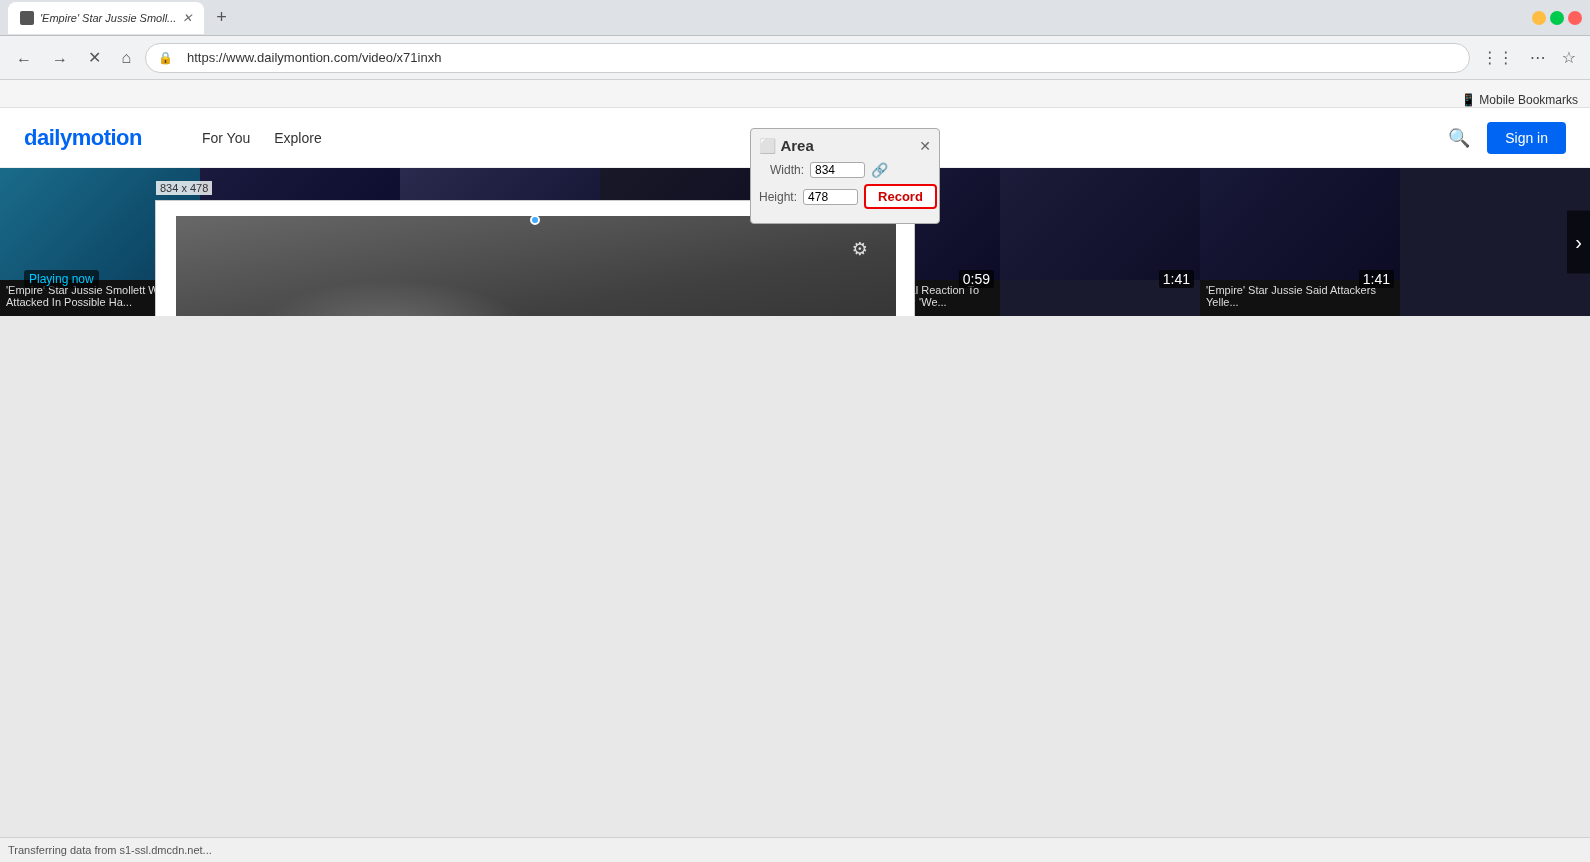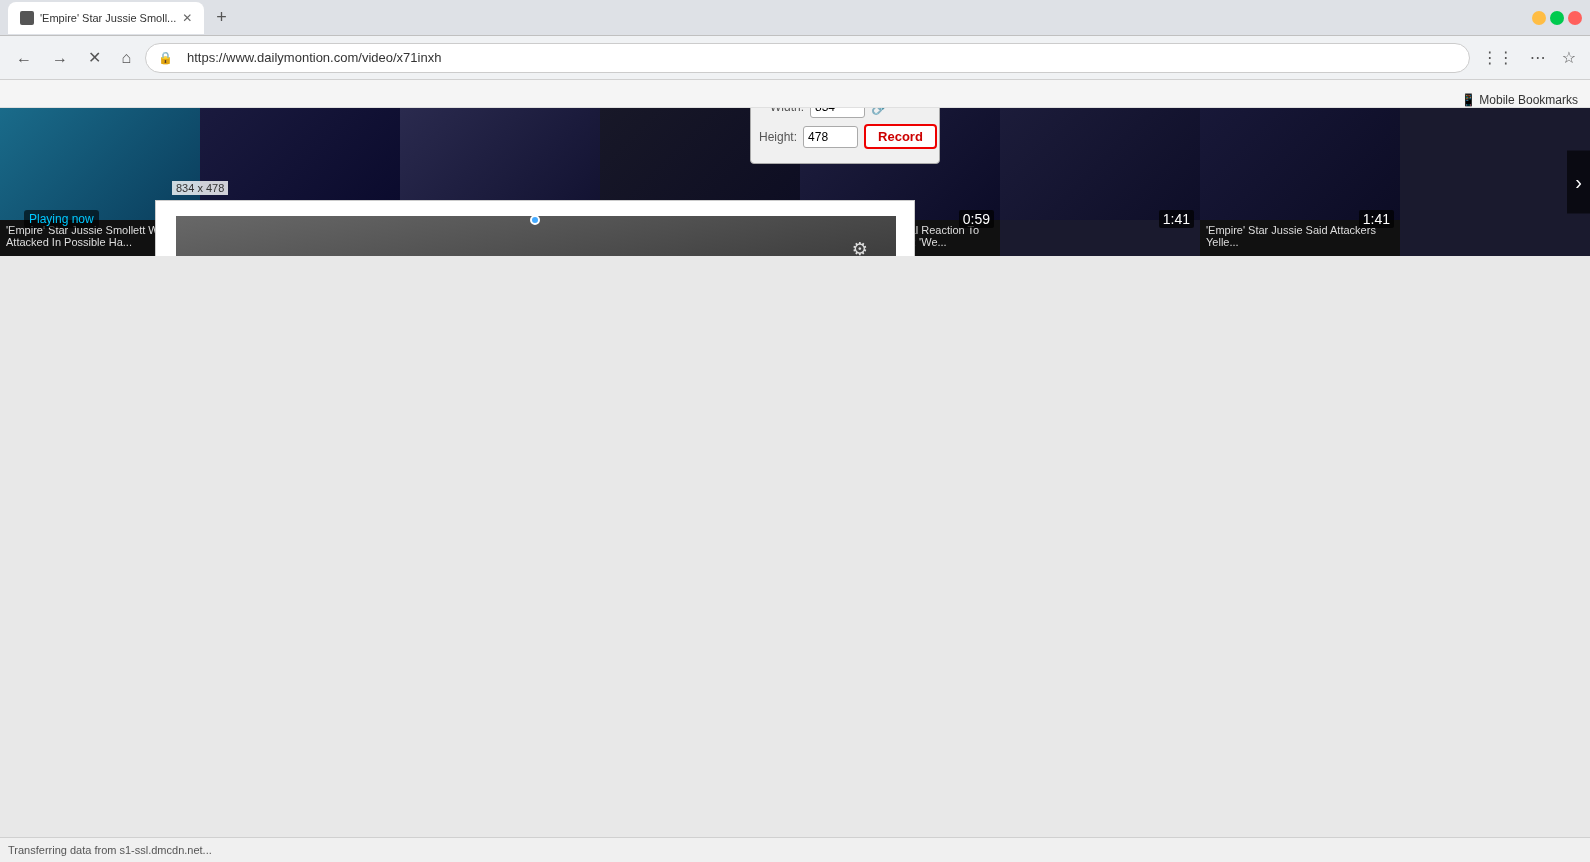--- a/index.html
+++ b/index.html
@@ -22,20 +22,21 @@
     .tab-active {
       background: #fff;
       border-radius: 8px 8px 0 0;
       padding: 6px 12px;
       font-size: 12px;
       display: flex;
       align-items: center;
       gap: 6px;
       height: 32px;
       min-width: 180px;
+      font-style: italic;
     }
     .tab-favicon { width: 14px; height: 14px; background: #555; border-radius: 2px; flex-shrink: 0; }
     .tab-title { font-size: 11px; color: #333; max-width: 140px; overflow: hidden; white-space: nowrap; text-overflow: ellipsis; }
     .tab-close { font-size: 12px; color: #666; cursor: pointer; margin-left: auto; }
     .tab-new { font-size: 18px; color: #555; padding: 0 8px; cursor: pointer; }
     .win-controls { margin-left: auto; display: flex; gap: 4px; }
     .win-btn { width: 14px; height: 14px; border-radius: 50%; cursor: pointer; }
     .win-min { background: #ffbd44; }
     .win-max { background: #00ca4e; }
     .win-close { background: #ff605c; }
@@ -206,21 +207,21 @@
       left: 155px;
       width: 760px;
       height: 430px;
       background: #fff;
       border: 1px solid #ccc;
       z-index: 10;
     }
     .size-label {
       position: absolute;
       top: -20px;
-      left: 16px;
+      left: 0;
       font-size: 11px;
       color: #333;
       background: rgba(255,255,255,0.8);
       padding: 1px 4px;
     }
     .player-inner {
       position: relative;
       width: 100%;
       height: 100%;
     }
@@ -295,21 +296,21 @@
     .area-close-btn { font-size: 14px; color: #666; cursor: pointer; background: none; border: none; }
     .area-field-row {
       display: flex;
       align-items: center;
       gap: 6px;
       margin-bottom: 6px;
     }
     .area-field-label { width: 45px; text-align: right; color: #555; font-size: 12px; }
     .area-field-input {
       width: 55px;
-      height: 22px;
+      height: 16px;
       border: 1px solid #aaa;
       border-radius: 3px;
       font-size: 12px;
       padding: 0 4px;
       background: #fff;
     }
     .area-link-icon { font-size: 14px; color: #555; cursor: pointer; }
     .record-btn {
       background: #fff;
       border: 2px solid #e00;
@@ -379,20 +380,31 @@
   </div>
 </div>
 
 <div class="bookmarks-bar">
   <span class="bookmarks-text">📱 Mobile Bookmarks</span>
 </div>
 
 <div class="page-wrapper">
   <div class="page-content">
 
+    <div class="dm-header">
+      <span class="dm-logo">dailymotion</span>
+      <nav class="dm-nav">
+        <a class="dm-nav-item">For You</a>
+        <a class="dm-nav-item">Explore</a>
+      </nav>
+      <div class="dm-header-right">
+        <span class="dm-search-icon">🔍</span>
+        <button class="dm-signin-btn">Sign in</button>
+      </div>
+    </div>
 
     <div class="thumbnails-row">
       <div class="thumbnails-container">
 
         <div class="thumb-item">
           <div class="thumb-img thumb-img-first"></div>
           <div class="thumb-badge thumb-badge-playing">Playing now</div>
           <div class="thumb-duration">0:34</div>
           <div class="thumb-caption">'Empire' Star Jussie Smollett Was Attacked In Possible Ha...</div>
         </div>

